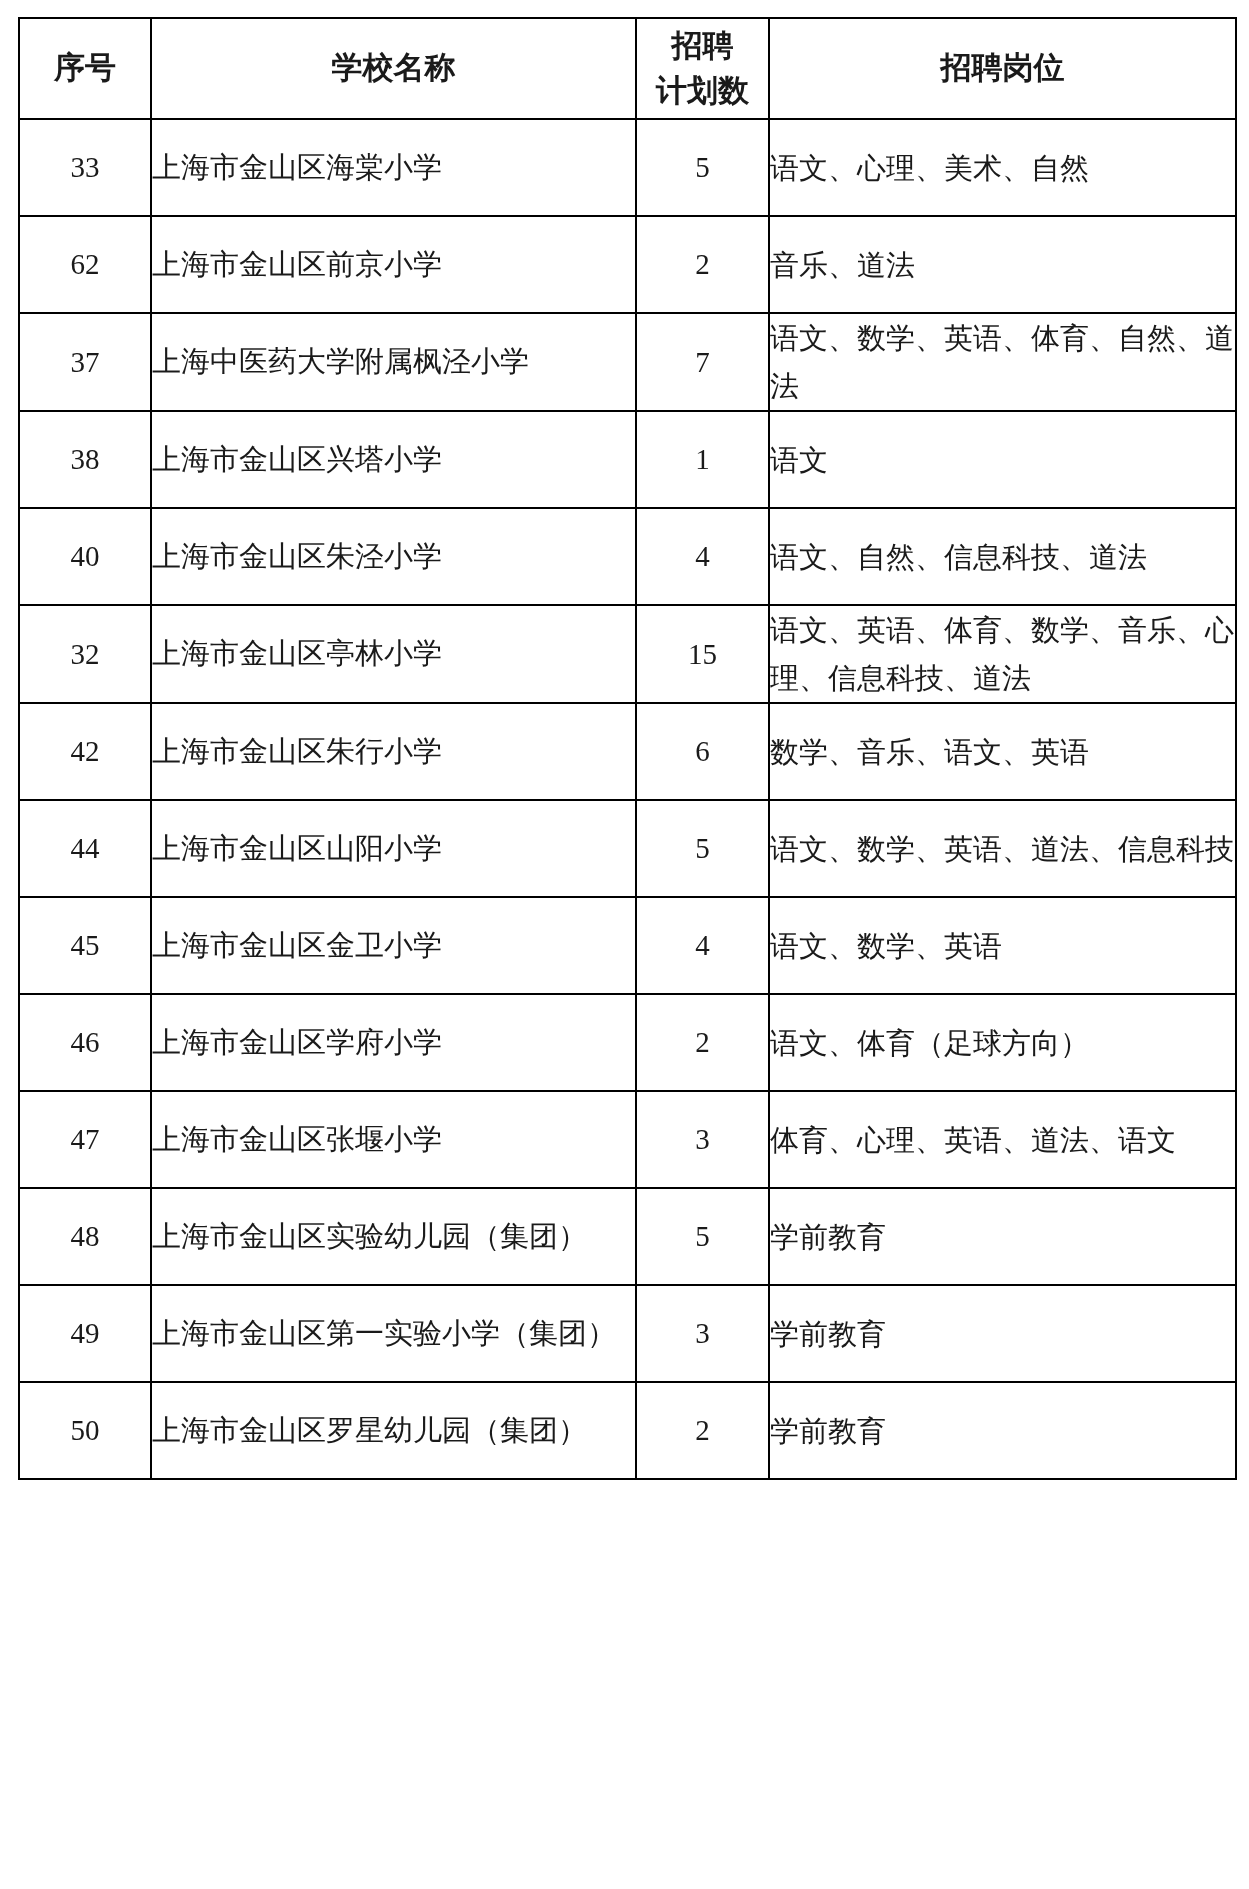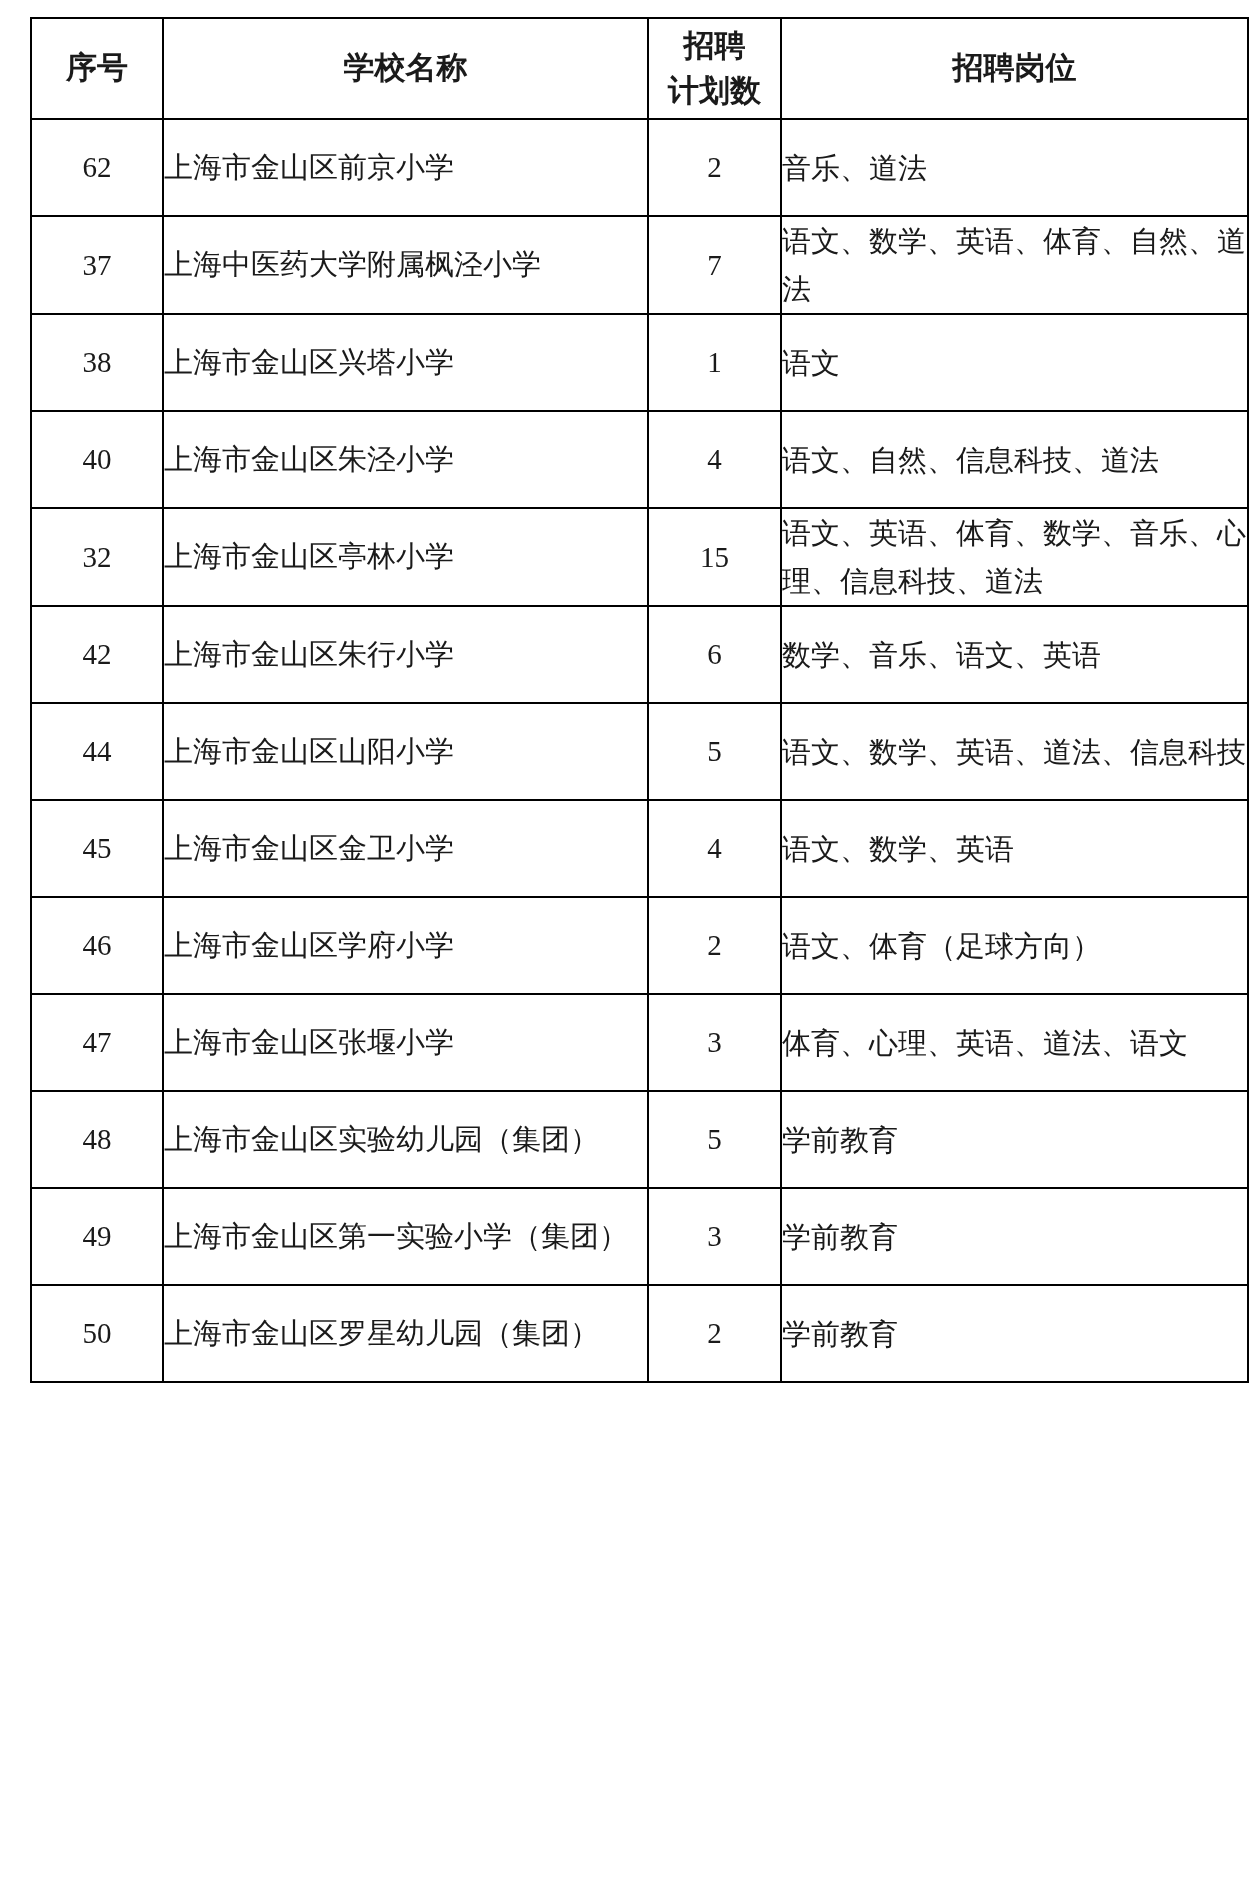--- a/index.html
+++ b/index.html
@@ -13,21 +13,21 @@
   }
   .page {
     position: relative;
     width: 1249px;
     height: 1889px;
     overflow: hidden;
   }
   table.recruitment {
     border-collapse: collapse;
     table-layout: fixed;
-    margin: 17px 0 0 30px;
+    margin: 17px 0 0 18px;
     width: 1209px;
   }
   table.recruitment th,
   table.recruitment td {
     border: 2px solid #000000;
     vertical-align: middle;
     overflow: hidden;
   }
   
   table.recruitment thead tr { height: 101px; }
@@ -68,20 +68,26 @@
     <thead>
       <tr>
         <th class="col-index">序号</th>
         <th class="col-school">学校名称</th>
         <th class="col-plan">招聘
 计划数</th>
         <th class="col-positions">招聘岗位</th>
       </tr>
     </thead>
     <tbody id="table-body">
+  <tr>
+    <td class="col-index">33</td>
+    <td class="col-school">上海市金山区海棠小学</td>
+    <td class="col-plan">5</td>
+    <td class="col-positions">语文、心理、美术、自然</td>
+  </tr>
 
   <tr>
     <td class="col-index">62</td>
     <td class="col-school">上海市金山区前京小学</td>
     <td class="col-plan">2</td>
     <td class="col-positions">音乐、道法</td>
   </tr>
 
 
 

